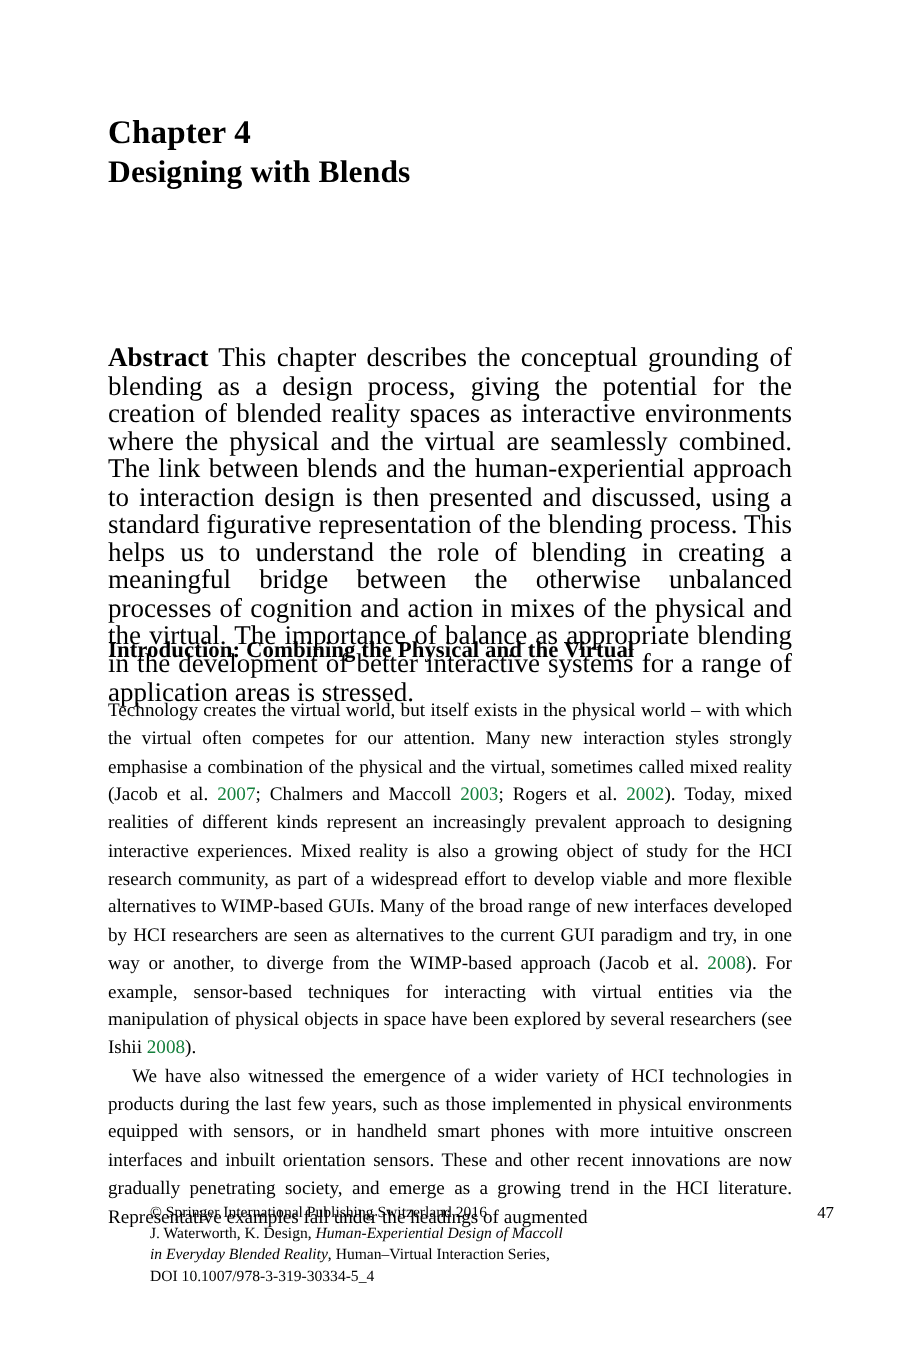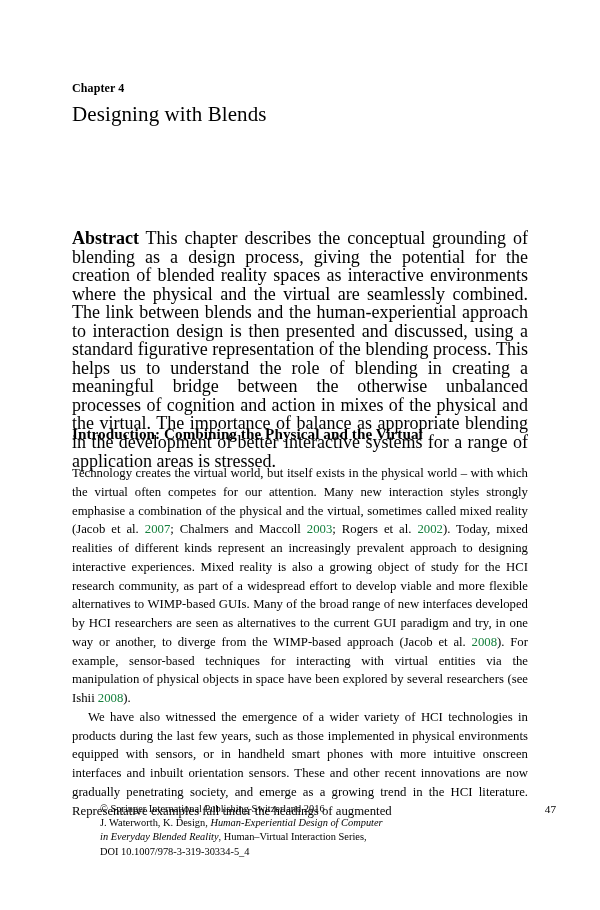--- a/index.html
+++ b/index.html
@@ -30,28 +30,28 @@
   }
 
   
   .chapter-block {
     position: absolute;
     top: 76px;
     left: 0;
     width: 456px;
   }
   .chapter-number {
-    font-size: 12px;
+    font-size: 22px;
     font-weight: bold;
     line-height: 24px;
     letter-spacing: 0.1px;
   }
   .chapter-title {
     font-size: 21px;
-    font-weight: normal;
+    font-weight: bold;
     line-height: 26px;
     letter-spacing: 0.1px;
     margin-top: 1px;
   }
 
   
   .abstract {
     position: absolute;
     top: 229px;
     left: 0;
@@ -148,17 +148,17 @@
       <p class="indent">We have also witnessed the emergence of a wider variety of HCI technologies in products during the last few years, such as those implemented in physical environments equipped with sensors, or in handheld smart phones with more intuitive onscreen interfaces and inbuilt orientation sensors. These and other recent innovations are now gradually penetrating society, and emerge as a growing trend in the HCI literature. Representative examples fall under the headings of augmented</p>
     </div>
 
   </div>
 
   <div class="footer">
     <div class="footer-row">
       <span>© Springer International Publishing Switzerland 2016</span>
       <span class="page-number">47</span>
     </div>
-    <div class="footer-row"><span>J. Waterworth, K. Design, </span><em>Human-Experiential Design of Computer</em></div>
+    <div class="footer-row"><span>J. Waterworth, K. Design, </span><em>Human-Experiential Design of Maccoll</em></div>
     <div class="footer-row"><em>in Everyday Blended Reality</em><span>, Human–Virtual Interaction Series,</span></div>
     <div class="footer-row">DOI 10.1007/978-3-319-30334-5_4</div>
   </div>
 </div>
 
 </body></html>

